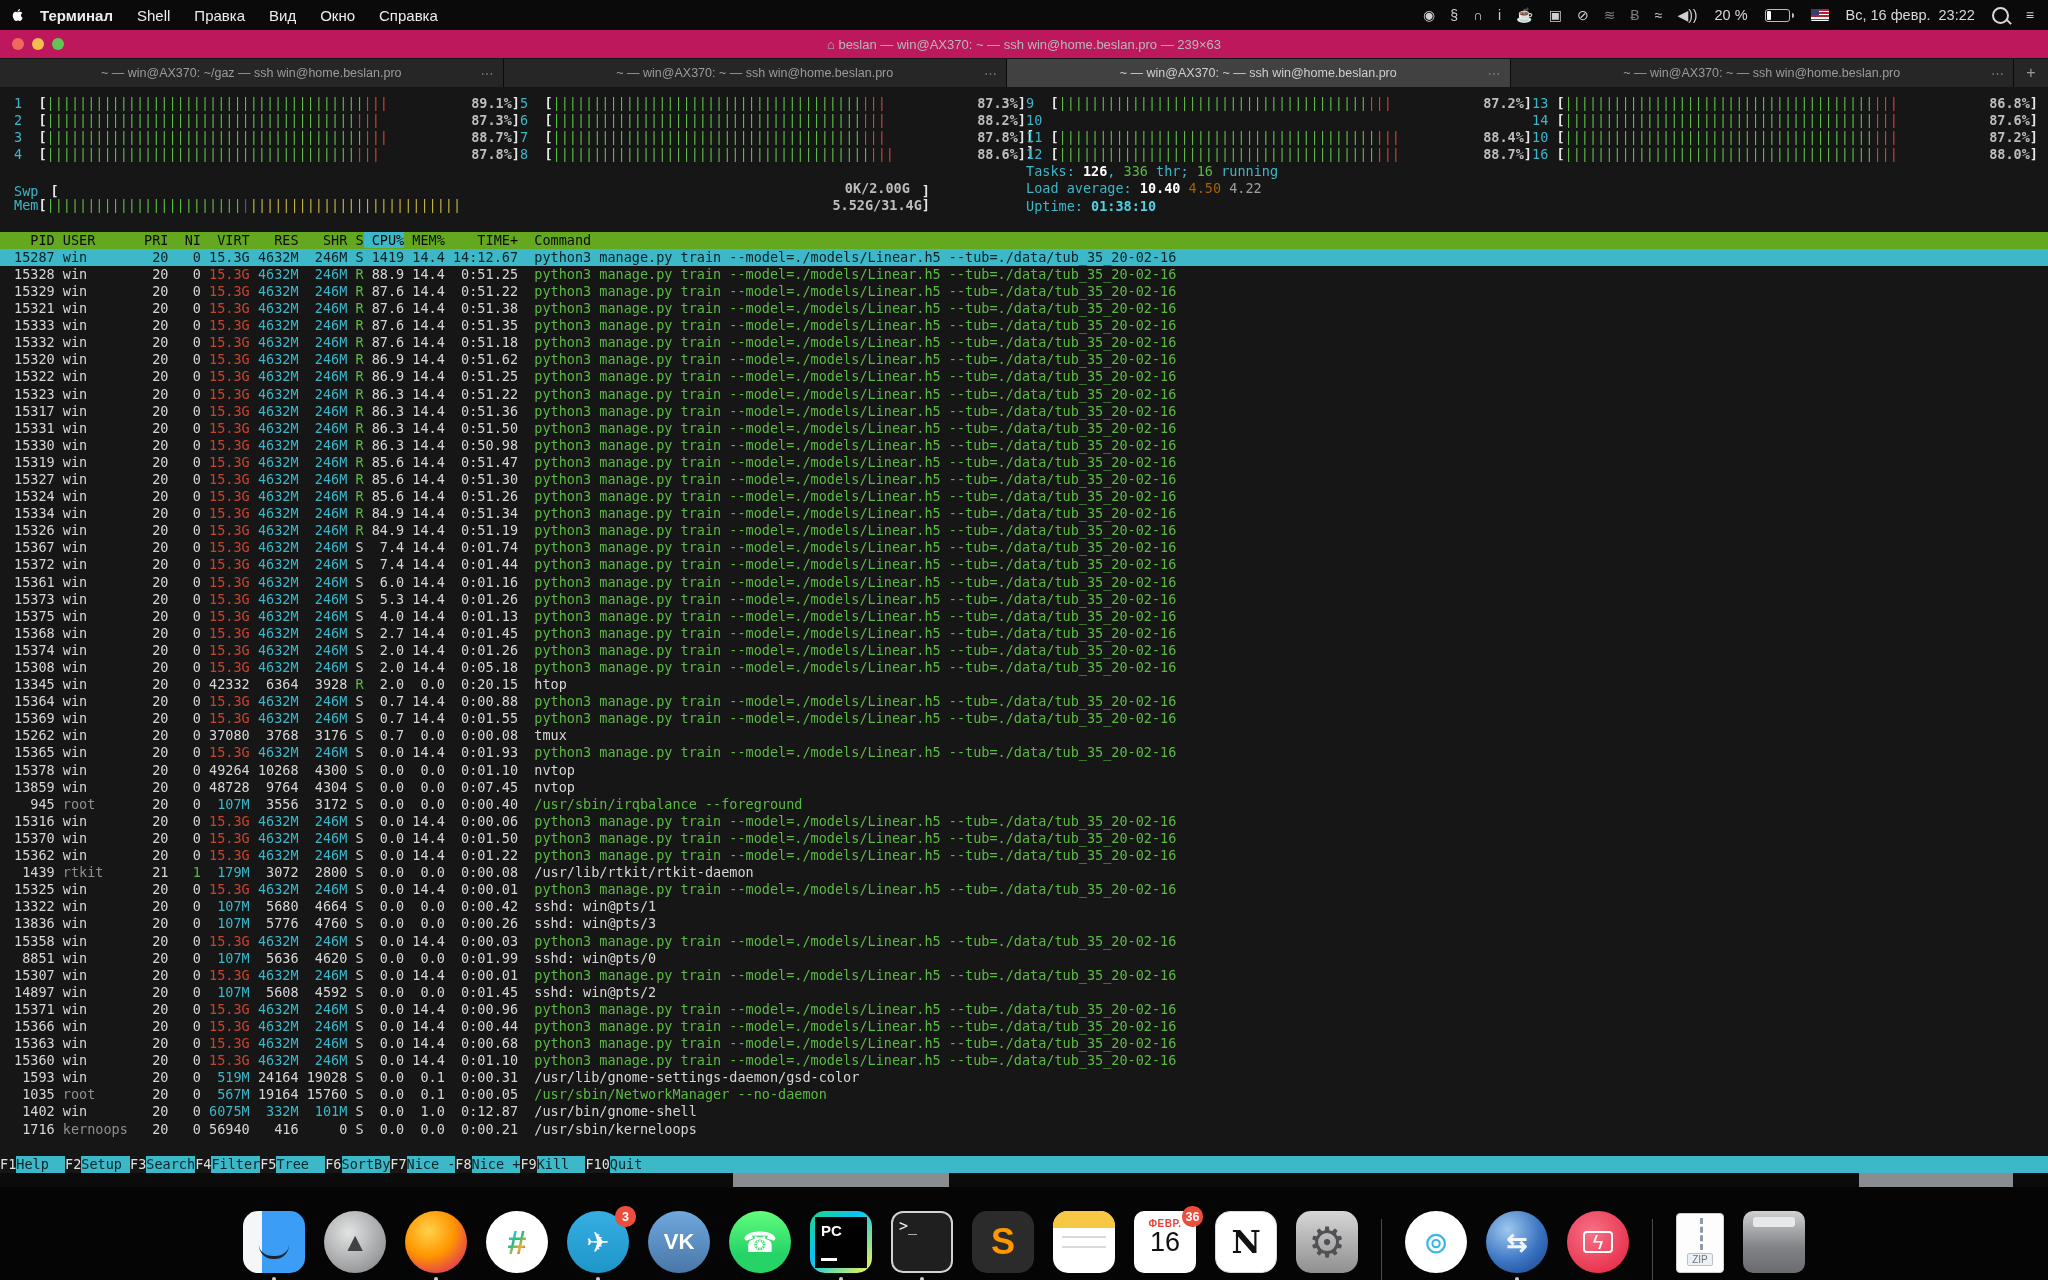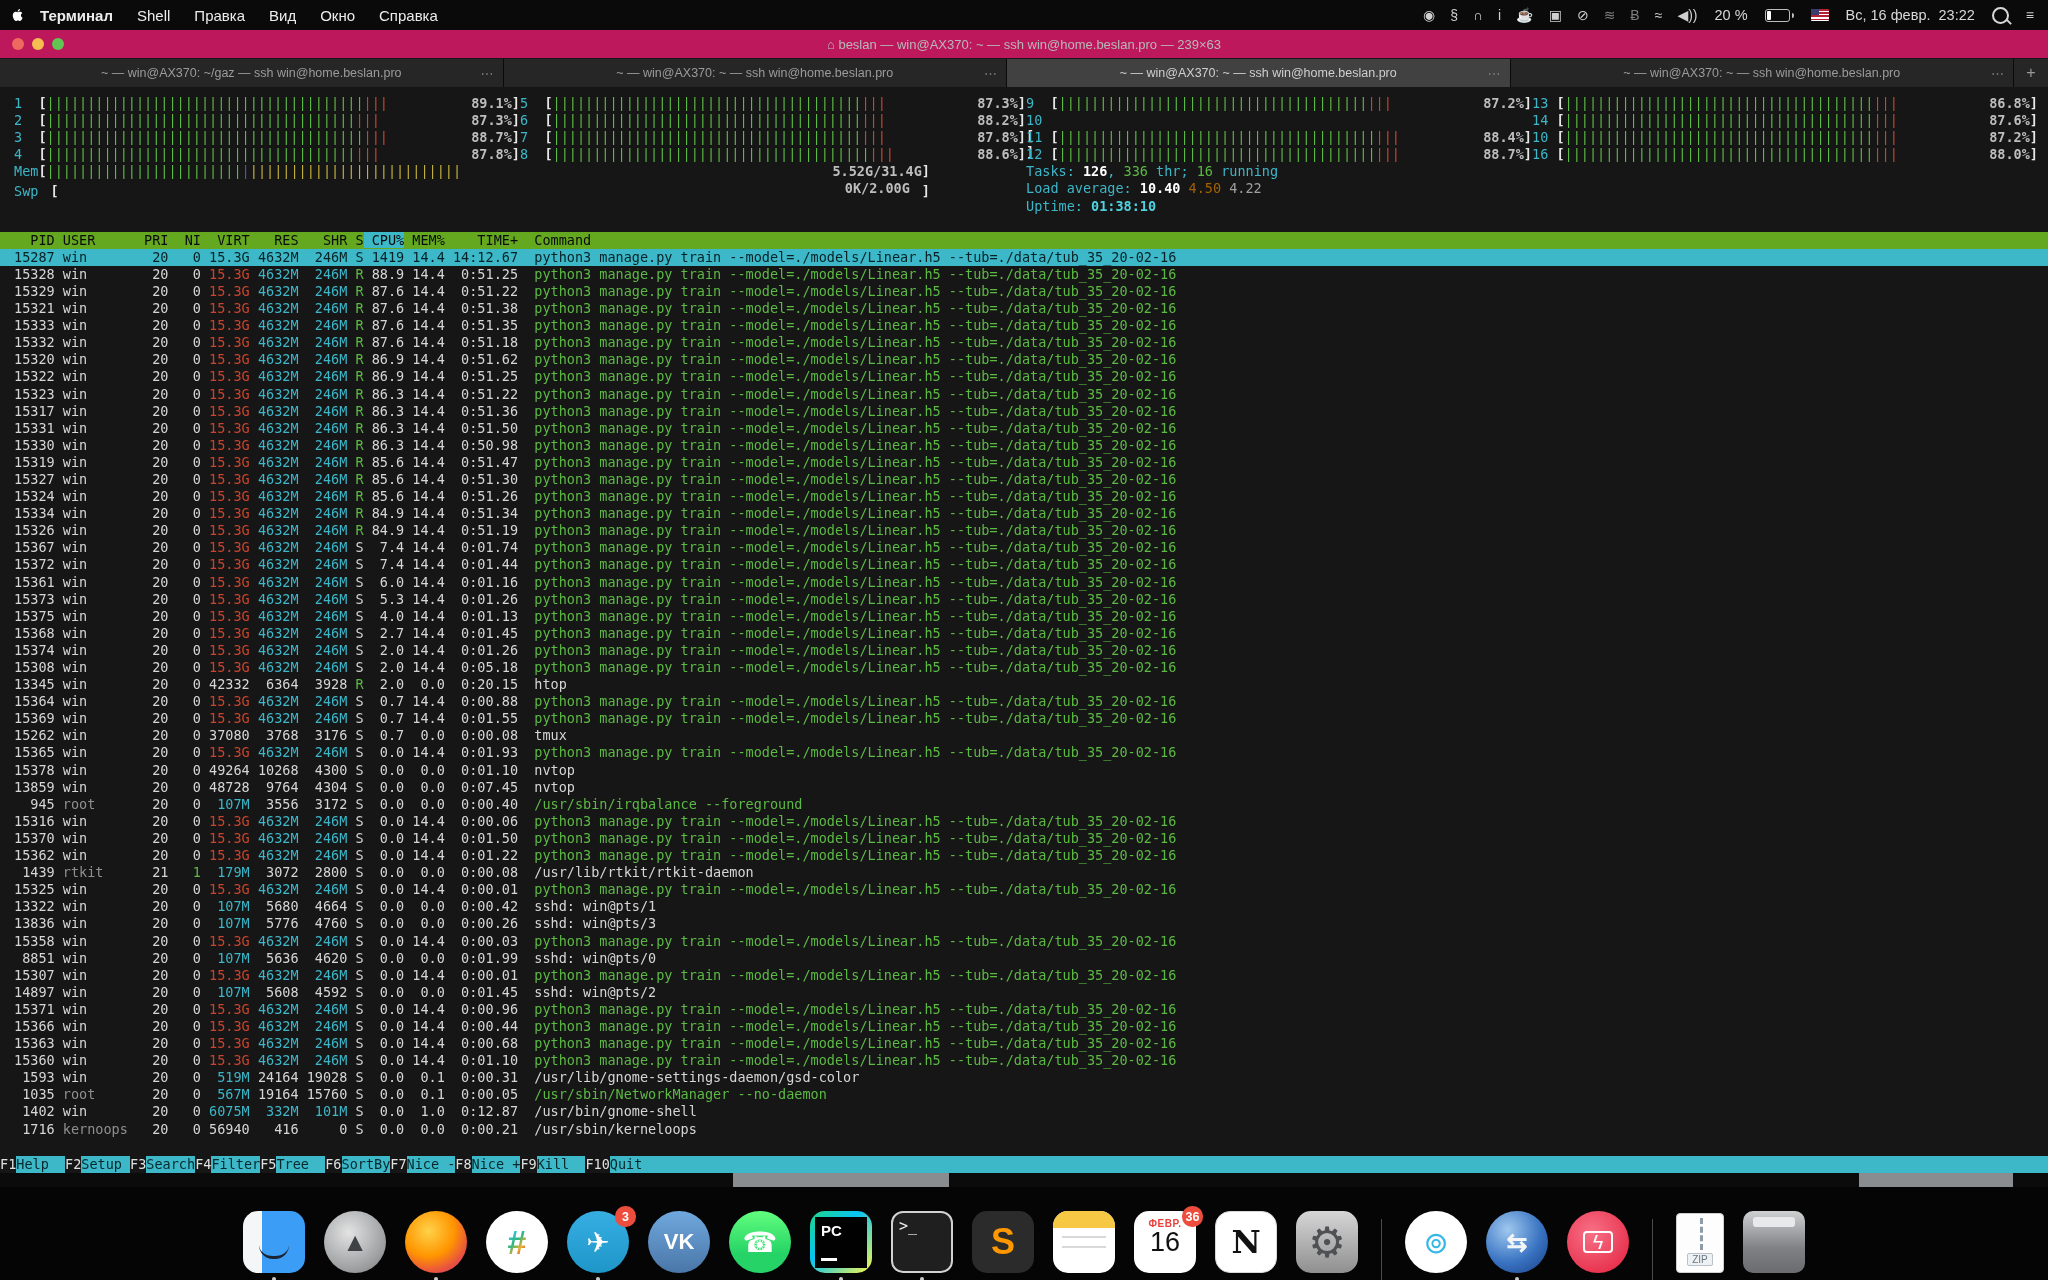--- a/index.html
+++ b/index.html
@@ -90,21 +90,21 @@
   .ic-pycharm{background:linear-gradient(135deg,#21d789 0%,#07c3f2 40%,#fcf84a 100%);}
   .ic-pycharm .inner{width:46px;height:46px;background:#010101;color:#fff;font-weight:bold;font-size:15px;
        display:flex;align-items:flex-start;justify-content:flex-start;padding:5px 0 0 6px;position:relative;}
   .ic-pycharm .inner:after{content:"";position:absolute;left:6px;bottom:7px;width:16px;height:3px;background:#fff;}
   .ic-terminal{background:#1f1f1f;border:2px solid #d2d2d2;border-radius:12px;color:#efefef;
        font-family:"DejaVu Sans Mono",monospace;font-size:15px;align-items:flex-start;justify-content:flex-start;padding:4px 0 0 6px;box-sizing:border-box;}
   .ic-sublime{background:#2b2b2b;color:#ff9800;font-size:36px;font-weight:bold;}
   .ic-notes{background:#fff;flex-direction:column;justify-content:flex-start;overflow:hidden;}
   .ic-notes .ntop{width:100%;height:17px;background:#f7c843;}
   .ic-notes .nline{width:70%;height:2px;background:#d9d9d9;margin-top:8px;}
-  .ic-calendar{background:#fff;flex-direction:column;justify-content:flex-start;}
+  .ic-calendar{background:#fff;flex-direction:column;justify-content:flex-start;border-radius:10px;}
   .ic-calendar .cmonth{color:#e9423c;font-size:10px;font-weight:bold;margin-top:7px;letter-spacing:.5px;}
   .ic-calendar .cday{color:#111;font-size:27px;font-weight:300;line-height:1;}
   .ic-notion{background:#fff;border:1px solid #d8d8d8;box-sizing:border-box;color:#111;
        font-family:"DejaVu Serif",serif;font-size:32px;font-weight:bold;}
   .ic-settings{background:linear-gradient(#d6d6d6,#8f8f8f);color:#4f5154;font-size:42px;}
   .ic-wifiapp{background:#fff;border-radius:50%;color:#35b7e8;font-size:30px;}
   .ic-globeapp{background:radial-gradient(circle at 35% 30%,#9fc8ee,#3a74c2 55%,#173f86);border-radius:50%;color:#f2f6fa;font-size:25px;font-weight:bold;}
   .ic-redapp{background:radial-gradient(circle at 40% 35%,#f77186,#e8334f 75%);border-radius:50%;color:#fff;font-size:20px;}
   .ic-redapp .devbox{width:26px;height:18px;border:2px solid #fff;border-radius:4px;display:flex;align-items:center;justify-content:center;}
   .ic-zip{background:#fdfdfd;width:48px;height:60px;border-radius:4px;flex-direction:column;justify-content:flex-end;
@@ -198,21 +198,21 @@
       <div class="meter" style="grid-area: 3 / 2;"><span class="mlabel">7  </span><span class="br">[</span><span class="mbar"><span class="bg-grn">||||||||||||||||||||||||||||||||||||||</span><span class="bg-red">|||</span><span class="mfill"></span><span class="mpct">87.8%</span></span><span class="br">]</span></div>
       <div class="meter" style="grid-area: 4 / 2;"><span class="mlabel">8  </span><span class="br">[</span><span class="mbar"><span class="bg-grn">|||||||||||||||||||||||||||||||||||||||</span><span class="bg-red">|||</span><span class="mfill"></span><span class="mpct">88.6%</span></span><span class="br">]</span></div>
       <div class="meter" style="grid-area: 1 / 3;"><span class="mlabel">9  </span><span class="br">[</span><span class="mbar"><span class="bg-grn">||||||||||||||||||||||||||||||||||||||</span><span class="bg-red">|||</span><span class="mfill"></span><span class="mpct">87.2%</span></span><span class="br">]</span></div>
       <div class="meter" style="grid-area: 2 / 3; flex-direction: column;"><span class="mlabel">10 </span><span class="br">[</span><span class="mbar"><span class="bg-grn">||||||||||||||||||||||||||||||||||||||</span><span class="bg-red">|||</span><span class="mfill"></span><span class="mpct">86.5%</span></span><span class="br">]</span></div>
       <div class="meter" style="grid-area: 3 / 3;"><span class="mlabel">11 </span><span class="br">[</span><span class="mbar"><span class="bg-grn">|||||||||||||||||||||||||||||||||||||||</span><span class="bg-red">|||</span><span class="mfill"></span><span class="mpct">88.4%</span></span><span class="br">]</span></div>
       <div class="meter" style="grid-area: 4 / 3;"><span class="mlabel">12 </span><span class="br">[</span><span class="mbar"><span class="bg-grn">|||||||||||||||||||||||||||||||||||||||</span><span class="bg-red">|||</span><span class="mfill"></span><span class="mpct">88.7%</span></span><span class="br">]</span></div>
       <div class="meter" style="grid-area: 1 / 4;"><span class="mlabel">13 </span><span class="br">[</span><span class="mbar"><span class="bg-grn">||||||||||||||||||||||||||||||||||||||</span><span class="bg-red">|||</span><span class="mfill"></span><span class="mpct">86.8%</span></span><span class="br">]</span></div>
       <div class="meter" style="grid-area: 2 / 4;"><span class="mlabel">14 </span><span class="br">[</span><span class="mbar"><span class="bg-grn">||||||||||||||||||||||||||||||||||||||</span><span class="bg-red">|||</span><span class="mfill"></span><span class="mpct">87.6%</span></span><span class="br">]</span></div>
       <div class="meter" style="grid-area: 3 / 4;"><span class="mlabel">10 </span><span class="br">[</span><span class="mbar"><span class="bg-grn">||||||||||||||||||||||||||||||||||||||</span><span class="bg-red">|||</span><span class="mfill"></span><span class="mpct">87.2%</span></span><span class="br">]</span></div>
       <div class="meter" style="grid-area: 4 / 4;"><span class="mlabel">16 </span><span class="br">[</span><span class="mbar"><span class="bg-grn">||||||||||||||||||||||||||||||||||||||</span><span class="bg-red">|||</span><span class="mfill"></span><span class="mpct">88.0%</span></span><span class="br">]</span></div>
-      <div class="meter span2" style="grid-area: 5 / 1 / auto / span 2;"><span class="mlabel">Mem</span><span class="br">[</span><span class="mbar"><span class="bg-grn">||||||||||||||||||||||||</span><span class="bg-blu">|</span><span class="bg-yel">||||||||||||||||||||||||||</span><span class="mfill"></span><span class="mpct">5.52G/31.4G</span></span><span class="br">]</span></div>
+      <div class="meter span2" style="grid-area: 5 / 1 / auto / span 2; margin-top: 34px;"><span class="mlabel">Mem</span><span class="br">[</span><span class="mbar"><span class="bg-grn">||||||||||||||||||||||||</span><span class="bg-blu">|</span><span class="bg-yel">||||||||||||||||||||||||||</span><span class="mfill"></span><span class="mpct">5.52G/31.4G</span></span><span class="br">]</span></div>
       <div class="meter span2" style="grid-area: 6 / 1 / auto / span 2; gap: 12px;"><span class="mlabel">Swp</span><span class="br">[</span><span class="mbar"><span class="mfill"></span><span class="mpct">0K/2.00G</span></span><span class="br">]</span></div>
       <div class="tline" style="grid-area: 5 / 3 / auto / span 2;"><span class="cy">Tasks: </span><span class="wb">126</span><span class="cy">, </span><span class="gr">336</span><span class="cy"> thr; </span><span class="gr">16</span><span class="cy"> running</span></div>
       <div class="tline" style="grid-area: 6 / 3 / auto / span 2;"><span class="cy">Load average: </span><span class="wb">10.40</span><span> </span><span class="w2">4.50</span><span> </span><span class="w3">4.22</span></div>
       <div class="tline" style="grid-area: 7 / 3 / auto / span 2;"><span class="cy">Uptime: </span><span class="cyb">01:38:10</span></div>
     </div>
   <div class="blankline"></div>
   <div class="phead" id="phead"><span>  PID </span><span>USER     </span><span> PRI</span><span>  NI</span><span>  VIRT</span><span>   RES</span><span>   SHR</span><span> S</span><span class="sortcol"> CPU%</span><span> MEM%</span><span>    TIME+</span><span>  Command</span></div>
   <div class="ptable" id="ptable">
       <div class="prow selected"><span class="c-white">15287 </span><span class="c-white">win      </span><span class="c-white">  20</span><span class="c-white">   0</span><span class="c-red"> 15.3G</span><span class="c-cyan"> 4632M</span><span class="c-cyan">  246M</span><span class="c-white"> S</span><span class="c-white"> 1419</span><span class="c-white"> 14.4</span><span class="c-white"> 14:12.67</span><span class="c-grn">  python3 manage.py train --model=./models/Linear.h5 --tub=./data/tub_35_20-02-16</span></div>
       <div class="prow"><span class="c-white">15328 </span><span class="c-white">win      </span><span class="c-white">  20</span><span class="c-white">   0</span><span class="c-red"> 15.3G</span><span class="c-cyan"> 4632M</span><span class="c-cyan">  246M</span><span class="c-grn"> R</span><span class="c-white"> 88.9</span><span class="c-white"> 14.4</span><span class="c-white">  0:51.25</span><span class="c-grn">  python3 manage.py train --model=./models/Linear.h5 --tub=./data/tub_35_20-02-16</span></div>

